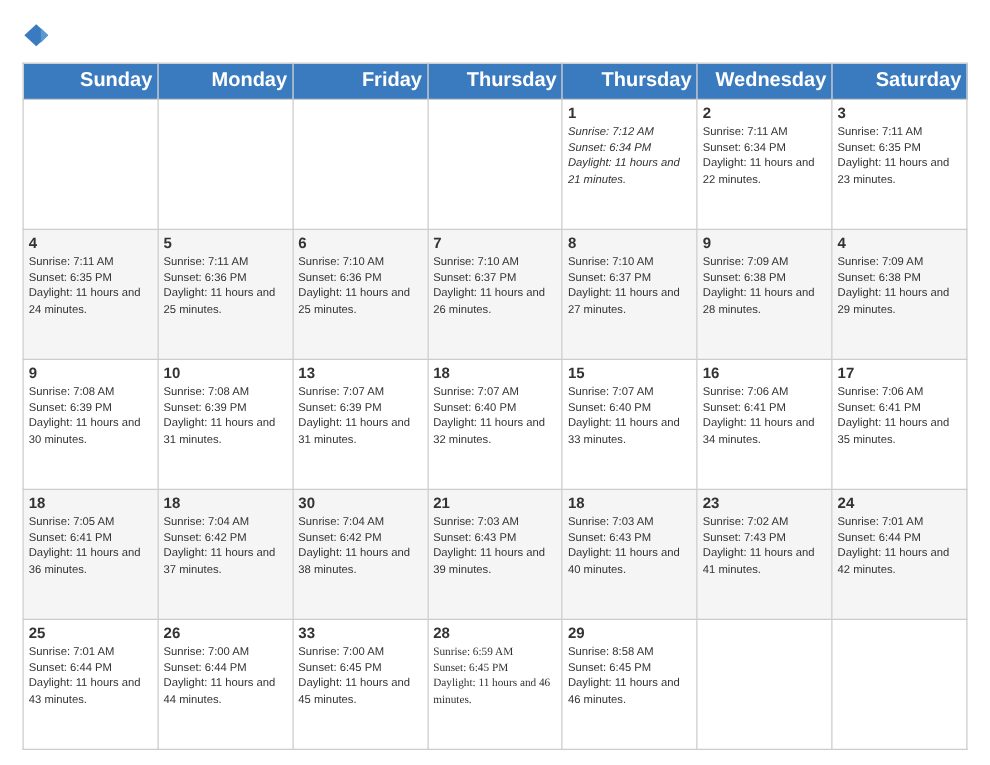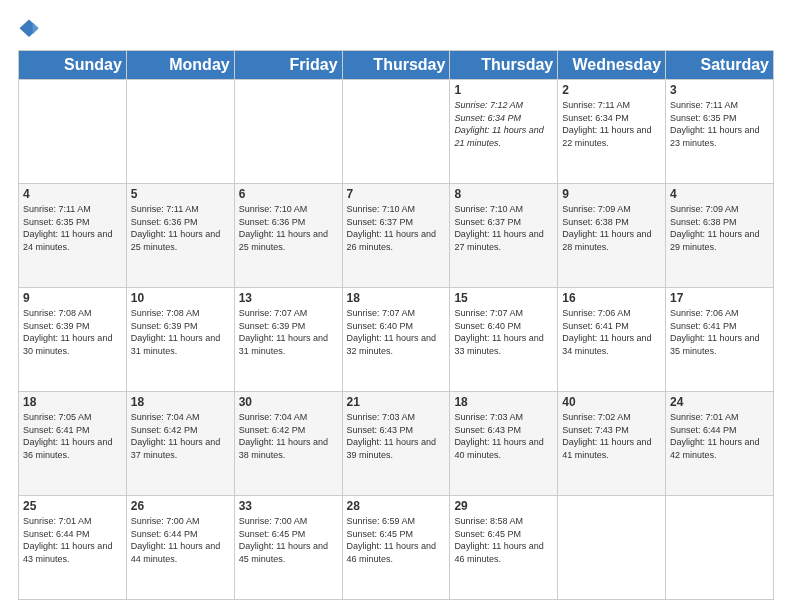--- a/index.html
+++ b/index.html
@@ -278,21 +278,21 @@
 Sunset: 6:43 PM
 Daylight: 11 hours and 39 minutes.</div>
           </td>
           <td>
             <span class="day-number">18</span>
             <div class="day-info" style="white-space: pre-line;">Sunrise: 7:03 AM
 Sunset: 6:43 PM
 Daylight: 11 hours and 40 minutes.</div>
           </td>
           <td>
-            <span class="day-number">40</span>
+            <span class="day-number">23</span>
             <div class="day-info" style="white-space: pre-line;">Sunrise: 7:02 AM
 Sunset: 7:43 PM
 Daylight: 11 hours and 41 minutes.</div>
           </td>
           <td>
             <span class="day-number">24</span>
             <div class="day-info" style="white-space: pre-line;">Sunrise: 7:01 AM
 Sunset: 6:44 PM
 Daylight: 11 hours and 42 minutes.</div>
           </td>
@@ -311,21 +311,21 @@
 Daylight: 11 hours and 44 minutes.</div>
           </td>
           <td>
             <span class="day-number">33</span>
             <div class="day-info" style="white-space: pre-line;">Sunrise: 7:00 AM
 Sunset: 6:45 PM
 Daylight: 11 hours and 45 minutes.</div>
           </td>
           <td>
             <span class="day-number">28</span>
-            <div class="day-info" style="white-space: pre-line;">Sunrise: 6:59 AM
+            <div class="day-info" style="white-space: pre-line; font-family: Liberation Serif, serif;">Sunrise: 6:59 AM
 Sunset: 6:45 PM
 Daylight: 11 hours and 46 minutes.</div>
           </td>
           <td>
             <span class="day-number">29</span>
             <div class="day-info" style="white-space: pre-line;">Sunrise: 8:58 AM
 Sunset: 6:45 PM
 Daylight: 11 hours and 46 minutes.</div>
           </td>
           <td class="empty"></td>

